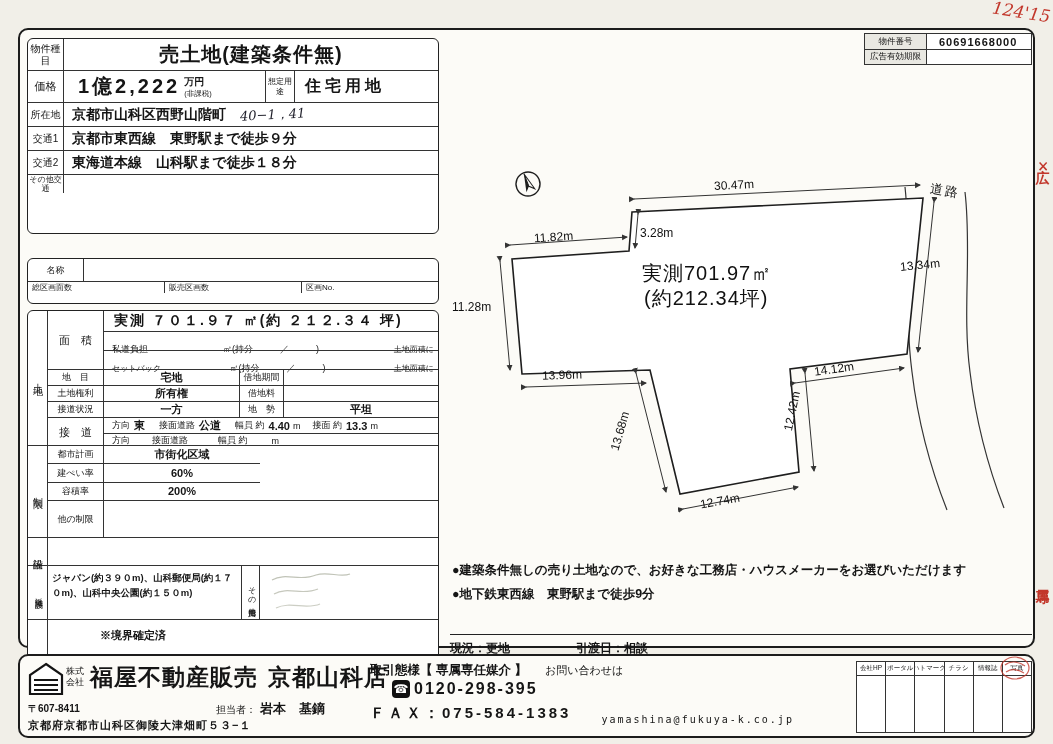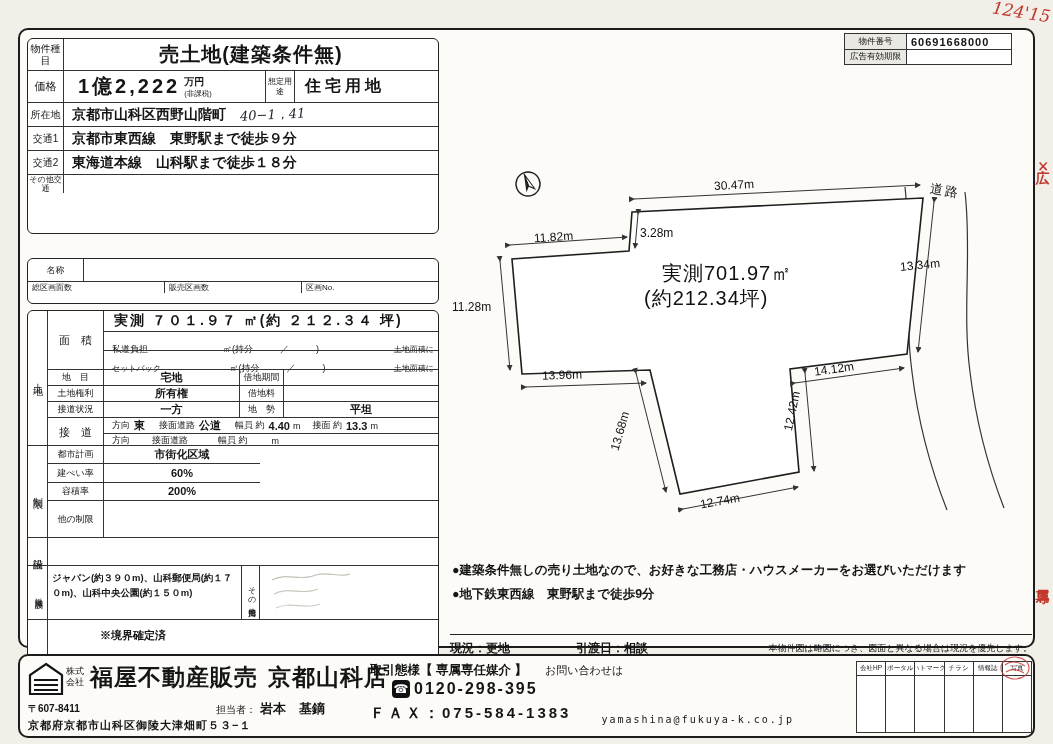--- a/index.html
+++ b/index.html
@@ -17,26 +17,26 @@
   .flex1 { flex:1; min-width:0; }
   .bt { border-top:1px solid #333; }
   .bl { border-left:1px solid #333; }
   .br { border-right:1px solid #333; }
   .c  { display:flex; align-items:center; justify-content:center; text-align:center; }
   .bold { font-weight:bold; }
   .s8 { font-size:8px; } .s9 { font-size:9px; } .s10 { font-size:10px; }
   .s11 { font-size:11px; }
 
   
-  .meta { position:absolute; left:824px; top:3px; width:168px; border:1px solid #333; background:#fff; }
+  .meta { position:absolute; left:844px; top:3px; width:168px; border:1px solid #333; background:#fff; }
   .meta .mrow { display:flex; height:15px; }
   .meta .mrow + .mrow { border-top:1px solid #333; }
   .meta .ml { width:62px; background:#e9e8e2; border-right:1px solid #333; font-size:8.5px;
               display:flex; align-items:center; justify-content:center; }
-  .meta .mv { flex:1; font-size:11px; font-weight:bold; display:flex; align-items:center; padding-left:4px; letter-spacing:1px; }
+  .meta .mv { flex:1; font-size:11px; font-weight:bold; display:flex; align-items:center; padding-left:12px; letter-spacing:1px; }
 
   
   .form { position:absolute; left:7px; top:8px; width:412px; }
   .box { border:1.5px solid #222; border-radius:6px; background:#fff; overflow:hidden; }
   .b1 { height:196px; }
   .b2 { margin-top:24px; height:46px; }
   .b3 { margin-top:6px; height:384px; }
   .lbl { border-right:1px solid #333; display:flex; align-items:center; justify-content:center;
          text-align:center; line-height:1.15; flex-shrink:0; }
   .w36 { width:36px; } .w56 { width:56px; } .w30 { width:30px; } .w44 { width:44px; }
@@ -337,21 +337,21 @@
         <line class="dline" x1="194" y1="231" x2="224" y2="350"></line>
         <line class="dline" x1="241" y1="367" x2="356" y2="345"></line>
 
         <g transform="translate(86,42) rotate(-22)">
           <circle r="12" fill="none" stroke="#1e1e1e" stroke-width="1.4"></circle>
           <path d="M0,-11 L-4.5,7 L0,2.5 Z" fill="#1e1e1e"></path>
           <path d="M0,-11 L4.5,7 L0,2.5 Z" fill="none" stroke="#1e1e1e" stroke-width="1"></path>
         </g>
       </svg>
 
-      <div class="areaTxt" style="left:220px; top:118px">実測701.97㎡</div>
+      <div class="areaTxt" style="left:200px; top:118px">実測701.97㎡</div>
       <div class="areaTxt" style="left:202px; top:143px">(約212.34坪)</div>
       <div class="roadLbl" style="left:488px; top:40px; transform:rotate(9deg)">道路</div>
 
       <span class="dim" style="left:272px; top:36px; transform:rotate(-3deg)">30.47m</span>
       <span class="dim" style="left:198px; top:84px">3.28m</span>
       <span class="dim" style="left:92px; top:88px; transform:rotate(-4deg)">11.82m</span>
       <span class="dim" style="left:458px; top:116px; transform:rotate(-6deg)">13.34m</span>
       <span class="dim" style="left:10px; top:158px">11.28m</span>
       <span class="dim" style="left:100px; top:226px; transform:rotate(-2deg)">13.96m</span>
       <span class="dim" style="left:372px; top:220px; transform:rotate(-8deg)">14.12m</span>
@@ -361,21 +361,20 @@
     </div>
 
     <div class="bullets">
       <div>●建築条件無しの売り土地なので、お好きな工務店・ハウスメーカーをお選びいただけます</div>
       <div>●地下鉄東西線　東野駅まで徒歩9分</div>
     </div>
 
     <div class="statusbar">
       <span class="st">現況：更地</span>
       <span class="st" style="margin-left:66px">引渡日：相談</span>
-      <span class="disc">本物件図は略図につき、図面と異なる場合は現況を優先します。</span>
     </div>
 
   </div>
 
   <div class="footer">
     <svg class="logo" width="36" height="34" viewBox="0 0 36 34">
       <path d="M18,2 L34,13 L34,32 L2,32 L2,13 Z" fill="#fff" stroke="#141414" stroke-width="2.2"></path>
       <line x1="6" y1="18" x2="30" y2="18" stroke="#141414" stroke-width="2"></line>
       <line x1="6" y1="23" x2="30" y2="23" stroke="#141414" stroke-width="2"></line>
       <line x1="6" y1="28" x2="30" y2="28" stroke="#141414" stroke-width="2"></line>

